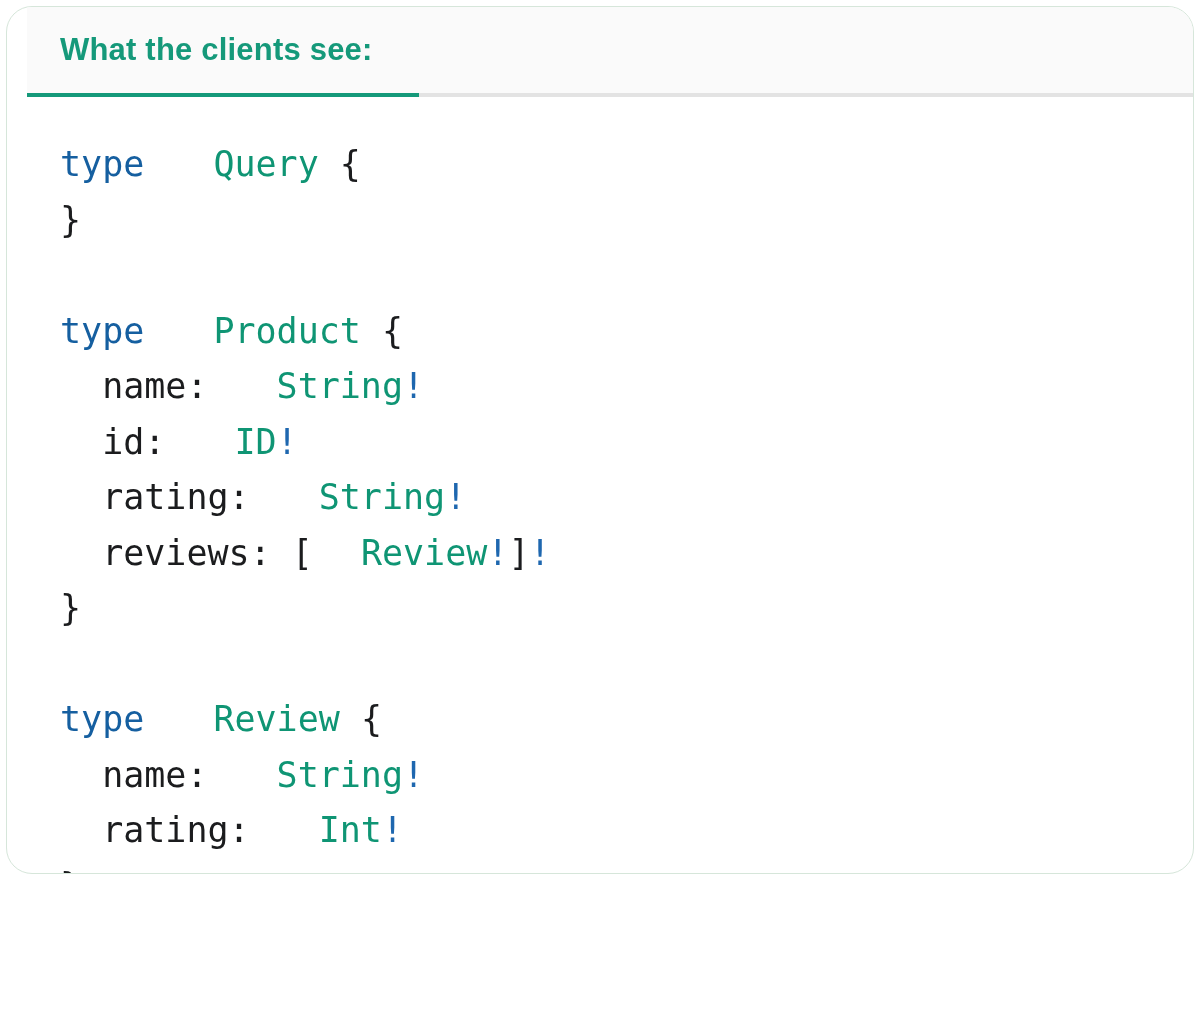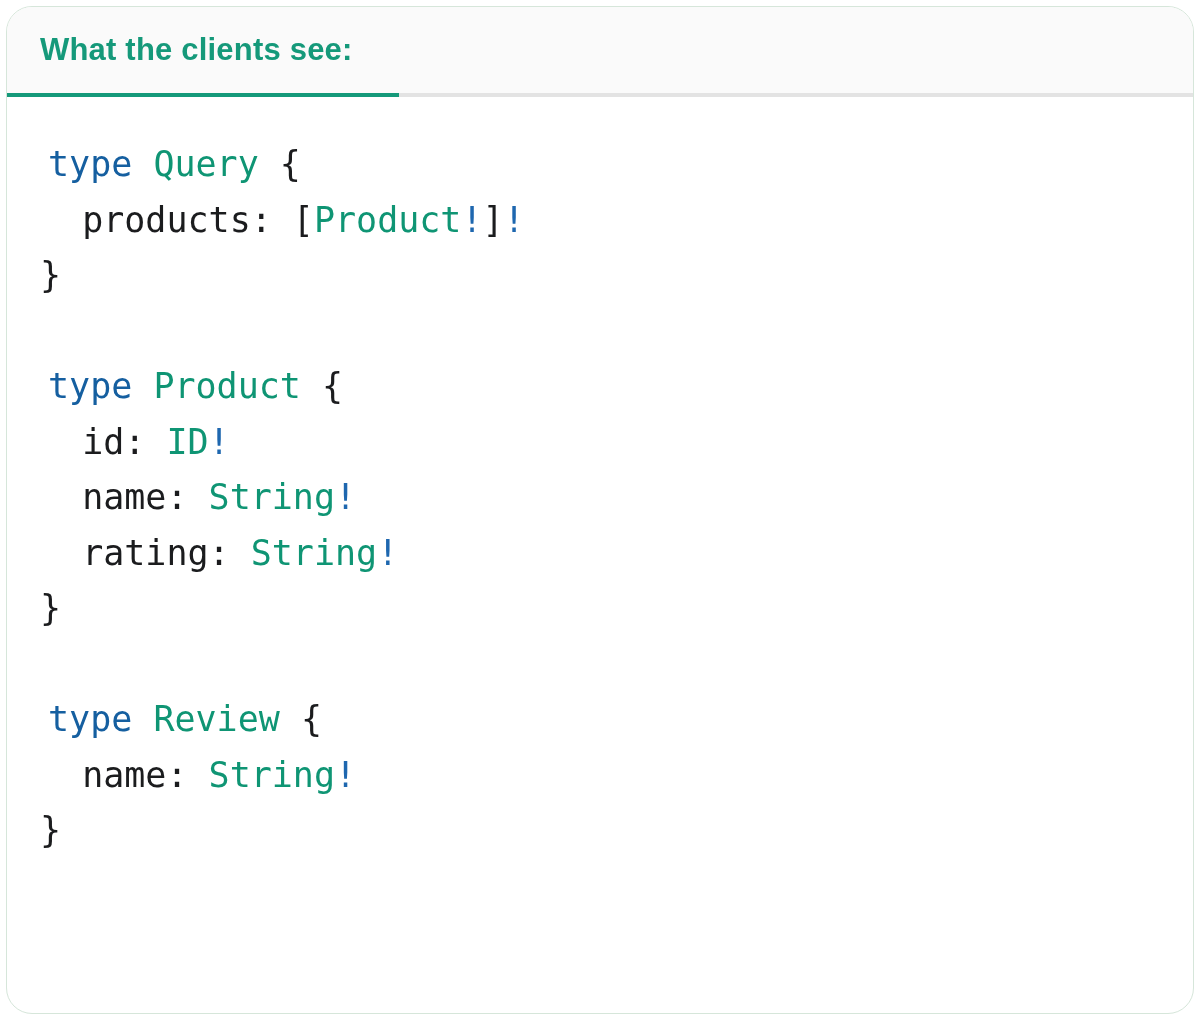--- a/index.html
+++ b/index.html
@@ -20,25 +20,26 @@
     height: 1020px;
     background: var(--page-bg);
     overflow: hidden;
     font-family: "Liberation Sans", sans-serif;
   }
   .card {
     position: absolute;
     left: 6px;
     top: 6px;
     width: 1188px;
-    height: 1008px;
+    height: 868px;
     background: var(--card-bg);
     border: 1px solid var(--card-border);
     border-radius: 26px;
     overflow: hidden;
+    padding-left: 20px;
   }
   .card-header {
     height: 86px;
     background: var(--header-bg);
     display: flex;
     align-items: center;
     padding: 0 33px;
   }
   .card-title {
     font-size: 31px;
@@ -63,43 +64,44 @@
     padding: 40px 33px 30px 33px;
     font-family: "DejaVu Sans Mono", "Liberation Mono", monospace;
     font-size: 35px;
     line-height: 55.5px;
     color: var(--code-text);
   }
   .code-line {
     white-space: pre;
     min-height: 55.5px;
   }
-  .tok-keyword  { color: var(--keyword-blue); margin-left: 8px; }
-  .tok-typename { color: var(--type-green); }
+  .tok-keyword  { color: var(--keyword-blue); }
+  .tok-typename { color: var(--type-green); margin-left: 48px; }
   .tok-bang     { color: var(--bang-blue); }
   .tok-plain    { color: var(--code-text); }
 </style>
 </head>
 <body>
 
 <div class="card">
   <div class="card-header">
     <span class="card-title">What the clients see:</span>
   </div>
   <div class="divider">
     <div class="divider-active"></div>
   </div>
   <div class="code">
       <div class="code-line"><span class="tok-keyword">type</span><span class="tok-plain"> </span><span class="tok-typename">Query</span><span class="tok-plain"> {</span></div>
-      <div class="code-line"><span class="tok-plain">  products: [</span><span class="tok-typename">Product</span><span class="tok-bang">!</span><span class="tok-plain">]</span><span class="tok-bang">!</span></div>
       <div class="code-line"><span class="tok-plain">}</span></div>
       <div class="code-line"></div>
       <div class="code-line"><span class="tok-keyword">type</span><span class="tok-plain"> </span><span class="tok-typename">Product</span><span class="tok-plain"> {</span></div>
+      <div class="code-line"><span class="tok-plain">  name: </span><span class="tok-typename">String</span><span class="tok-bang">!</span></div>
       <div class="code-line"><span class="tok-plain">  id: </span><span class="tok-typename">ID</span><span class="tok-bang">!</span></div>
-      <div class="code-line"><span class="tok-plain">  name: </span><span class="tok-typename">String</span><span class="tok-bang">!</span></div>
       <div class="code-line"><span class="tok-plain">  rating: </span><span class="tok-typename">String</span><span class="tok-bang">!</span></div>
+      <div class="code-line"><span class="tok-plain">  reviews: [</span><span class="tok-typename">Review</span><span class="tok-bang">!</span><span class="tok-plain">]</span><span class="tok-bang">!</span></div>
       <div class="code-line"><span class="tok-plain">}</span></div>
       <div class="code-line"></div>
       <div class="code-line"><span class="tok-keyword">type</span><span class="tok-plain"> </span><span class="tok-typename">Review</span><span class="tok-plain"> {</span></div>
       <div class="code-line"><span class="tok-plain">  name: </span><span class="tok-typename">String</span><span class="tok-bang">!</span></div>
+      <div class="code-line"><span class="tok-plain">  rating: </span><span class="tok-typename">Int</span><span class="tok-bang">!</span></div>
       <div class="code-line"><span class="tok-plain">}</span></div>
     </div>
 </div>
 
 </body></html>

